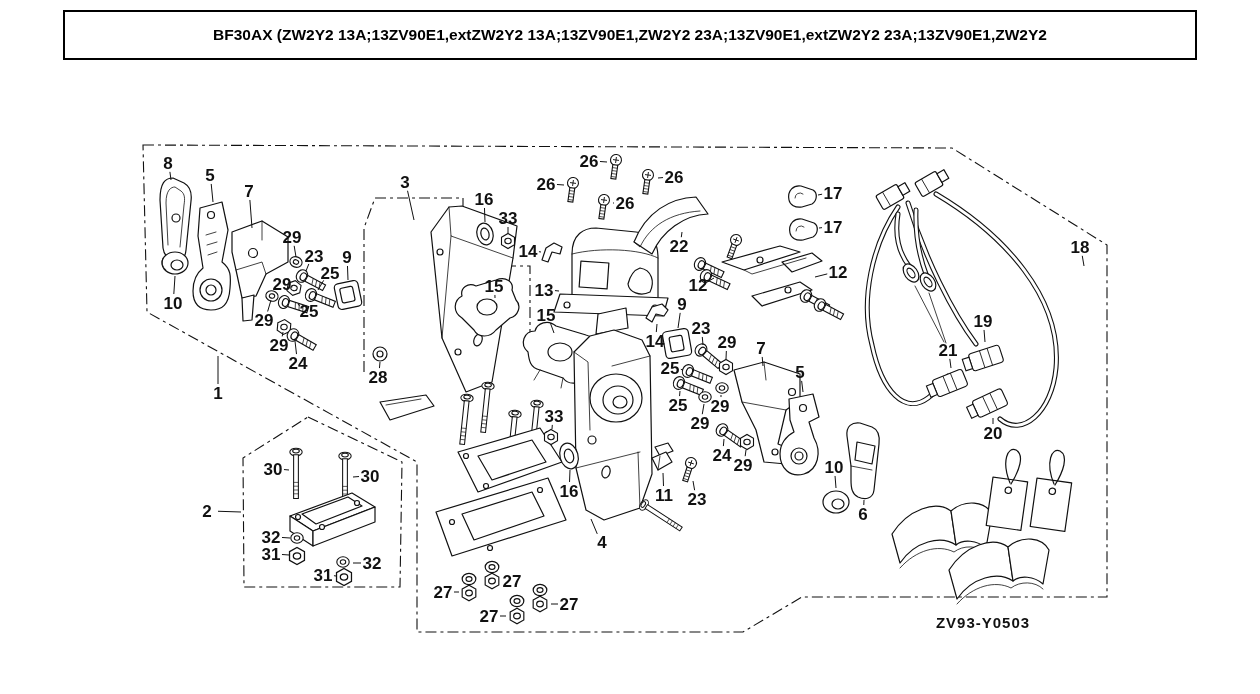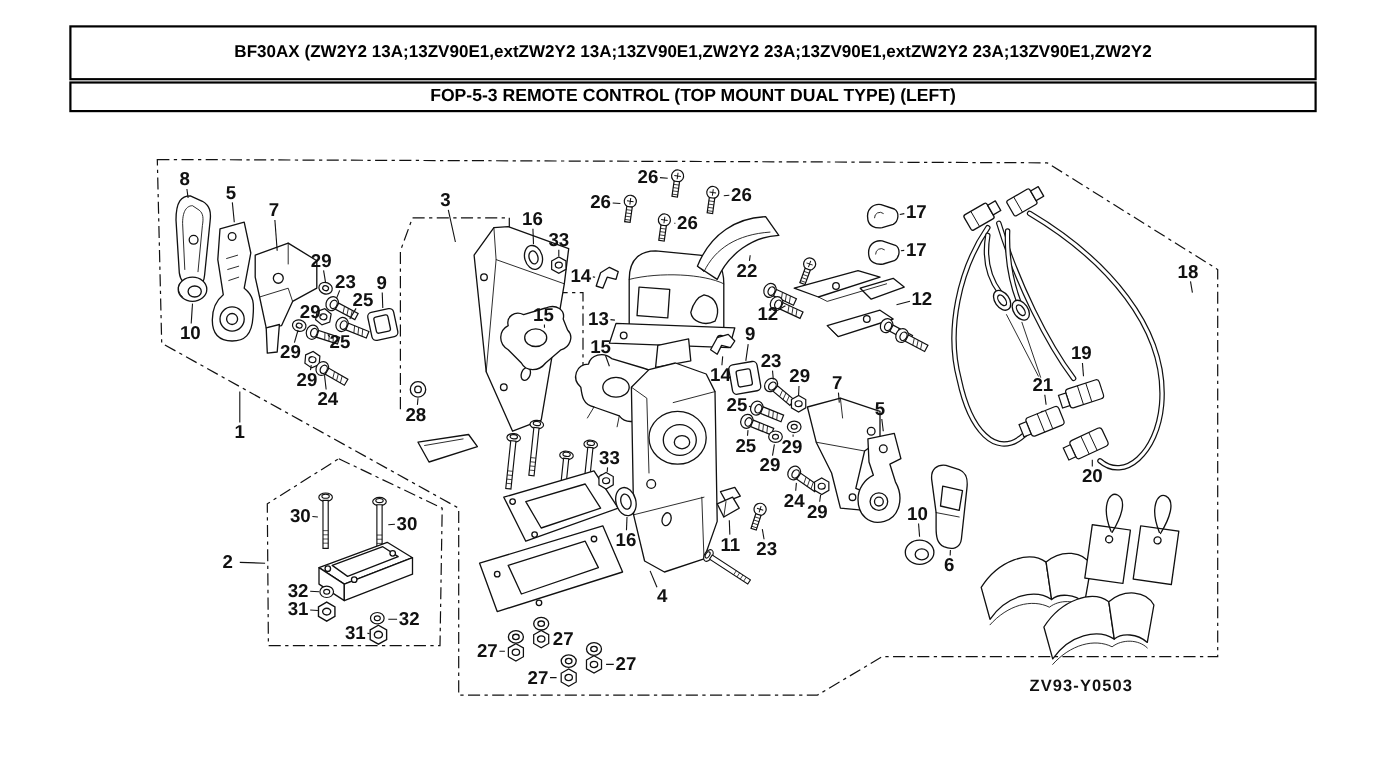--- a/index.html
+++ b/index.html
@@ -1,43 +1,40 @@
 <!DOCTYPE html>
 <html><head>
 <meta charset="utf-8">
 <style>
   html,body{margin:0;padding:0;background:#fff;}
   #page{position:relative;width:1260px;height:694px;background:#fff;overflow:hidden;
         font-family:"Liberation Sans",sans-serif;color:#000;}
   .hbox{position:absolute;left:63px;width:1130px;border:2px solid #000;background:#fff;
         display:flex;flex-direction:column;align-items:center;justify-content:center;
-        text-align:center;font-weight:bold;margin-top:13px;}
+        text-align:center;font-weight:bold;}
   #model-box{top:10px;height:46px;font-size:15.5px;line-height:1.45;}
   #section-box{top:61px;height:24px;font-size:16px;}
   svg{position:absolute;left:0;top:0;}
   .ln{fill:none;stroke:#111;stroke-width:1.2;stroke-linejoin:round;stroke-linecap:round;}
   .fw{fill:#fff;stroke:#111;stroke-width:1.2;stroke-linejoin:round;}
   .thin{stroke-width:0.8;}
   .dash{fill:none;stroke:#111;stroke-width:1.1;stroke-dasharray:11 4 3 4;}
   .tube-o{fill:none;stroke:#111;stroke-width:5;stroke-linecap:round;}
   .tube-i{fill:none;stroke:#fff;stroke-width:2.8;stroke-linecap:round;}
   use{fill:#fff;stroke:#111;stroke-width:1.1;}
   .callout-text{font:bold 17px "Liberation Sans",sans-serif;fill:#111;}
   .code-text{font:bold 15px "Liberation Sans",sans-serif;fill:#111;letter-spacing:1px;}
 </style>
 </head>
 <body>
 
 <div id="page">
 
   <div id="model-box" class="hbox">
     <div>BF30AX (ZW2Y2 13A;13ZV90E1,extZW2Y2 13A;13ZV90E1,ZW2Y2 23A;13ZV90E1,extZW2Y2 23A;13ZV90E1,ZW2Y2</div>
-  </div>
-  <div id="section-box" class="hbox">
-    <div>FOP-5-3 REMOTE CONTROL (TOP MOUNT DUAL TYPE) (LEFT)</div>
   </div>
 
   <svg id="fig" width="1260" height="694" viewBox="0 0 1260 694">
     <defs>
       <g id="boltH">
         <ellipse cx="0" cy="0" rx="5.5" ry="6.5"></ellipse>
         <ellipse cx="1.5" cy="0" rx="3" ry="4"></ellipse>
         <path d="M5,-3.2 H25 V3.2 H5 Z"></path>
         <path d="M11,-3.2 l1.8,6.4 M15,-3.2 l1.8,6.4 M19,-3.2 l1.8,6.4" stroke-width="0.7"></path>
       </g>

